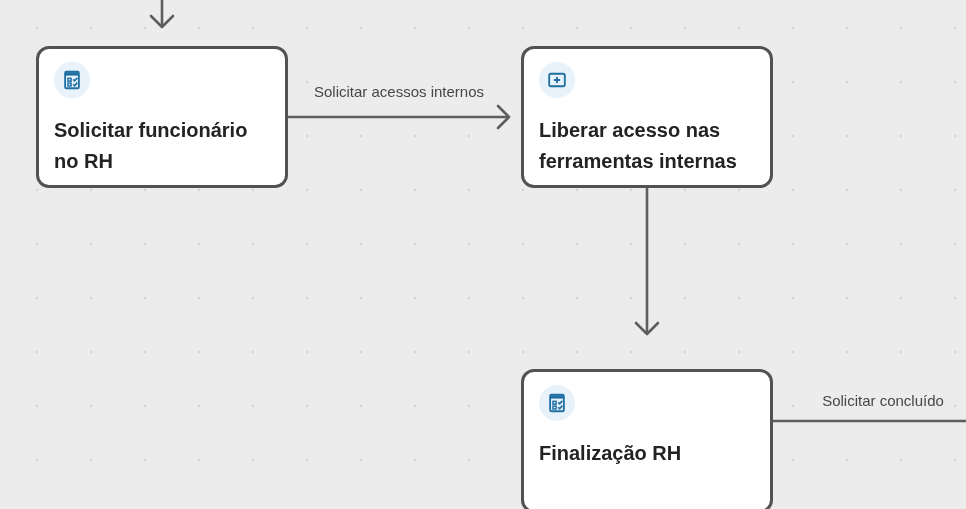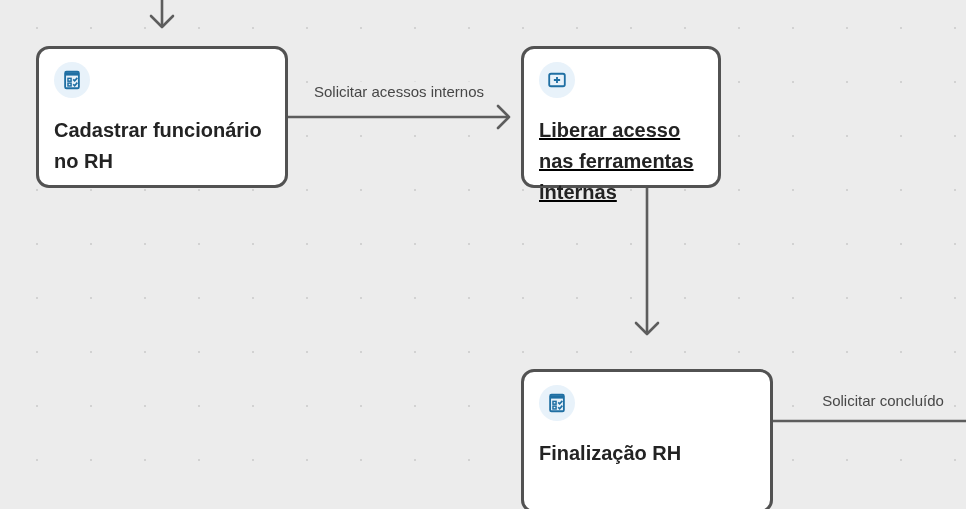--- a/index.html
+++ b/index.html
@@ -36,21 +36,21 @@
   }
   .node{
     position:absolute;
     box-sizing:border-box;
     background:var(--node-bg);
     border:3px solid var(--node-border);
     border-radius:13px;
     padding:13px 15px;
   }
   .node-1{left:36px;top:46px;width:252px;height:142px;}
-  .node-2{left:521px;top:46px;width:200px;height:142px;text-decoration:underline;}
+  .node-2{left:521px;top:46px;width:252px;height:142px;}
   .node-3{left:521px;top:369px;width:252px;height:144px;}
   .icon-circle{
     width:36px;height:36px;border-radius:50%;
     background:var(--icon-circle-bg);
     display:flex;align-items:center;justify-content:center;
   }
   .ic-stroke{stroke:var(--icon-blue);fill:none;}
   .ic-fill{fill:var(--icon-blue);stroke:none;}
   .node-title{
     margin-top:17px;
@@ -103,21 +103,21 @@
     <div class="icon-circle">
       <svg width="22" height="22" viewBox="0 0 24 24">
         <rect class="ic-stroke" x="4.5" y="3" width="15" height="18" rx="1.5" stroke-width="2"></rect>
         <path class="ic-fill" d="M4.5 3.6 h15 v3.6 h-15 z"></path>
         <rect class="ic-stroke" x="7.6" y="10.2" width="3.4" height="3.1" stroke-width="1.6"></rect>
         <path class="ic-stroke" d="M13.3 11.4 l1.6 1.6 l2.9 -3.3" stroke-width="1.8"></path>
         <rect class="ic-stroke" x="7.6" y="15.4" width="3.4" height="3.1" stroke-width="1.6"></rect>
         <path class="ic-stroke" d="M13.3 16.6 l1.6 1.6 l2.9 -3.3" stroke-width="1.8"></path>
       </svg>
     </div>
-    <div class="node-title">Cadastrar funcionário no RH</div>
+    <div class="node-title">Solicitar funcionário no RH</div>
   </div>
 
   <div class="node node-2">
     <div class="icon-circle">
       <svg width="22" height="22" viewBox="0 0 24 24">
         <rect class="ic-stroke" x="3.5" y="5.2" width="17" height="13.6" rx="2" stroke-width="2"></rect>
         <path class="ic-stroke" d="M12 8.6 v6.8 M8.6 12 h6.8" stroke-width="2"></path>
       </svg>
     </div>
     <div class="node-title">Liberar acesso nas ferramentas internas</div>

